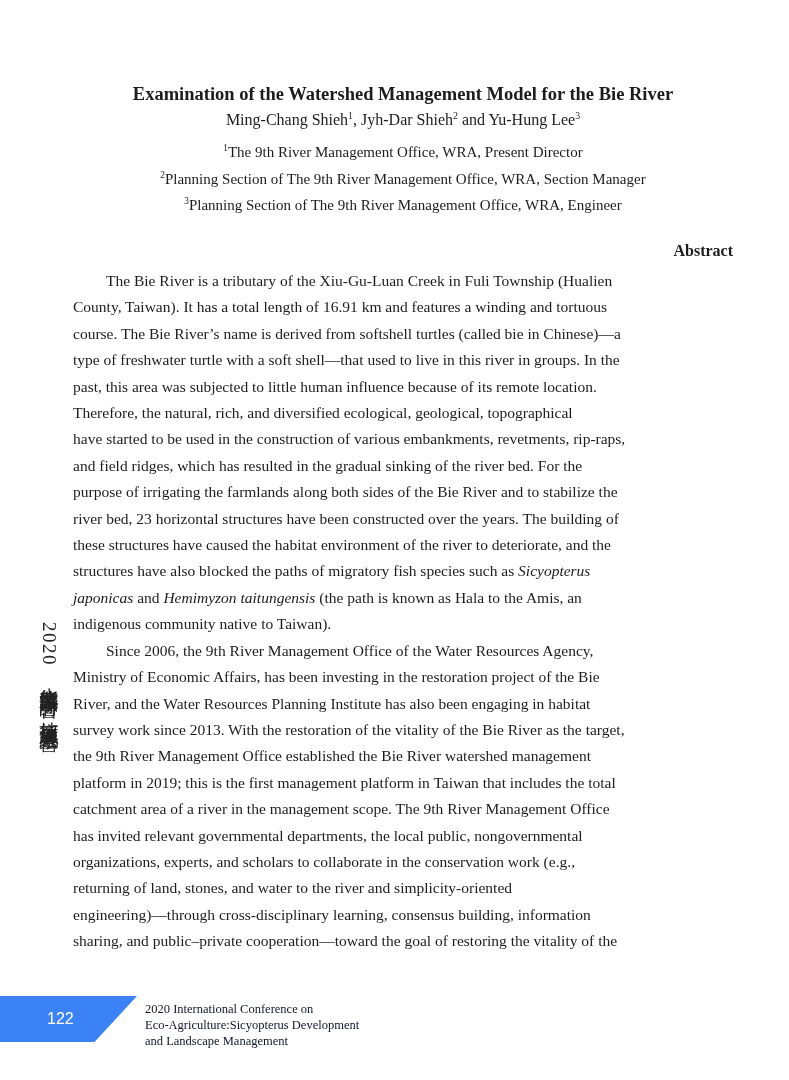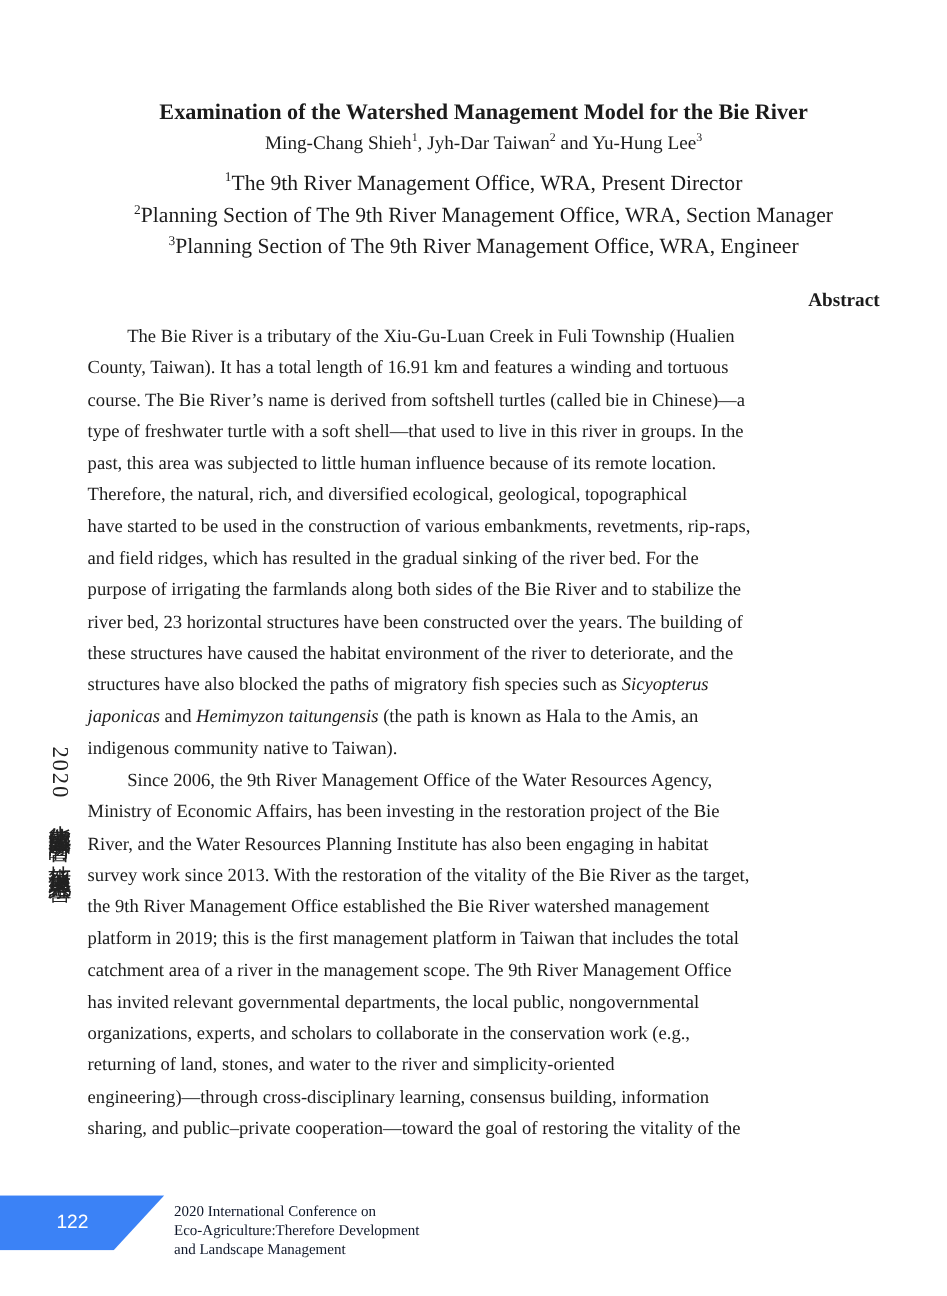--- a/index.html
+++ b/index.html
@@ -5,21 +5,21 @@
   html,body{margin:0;padding:0;background:#ffffff;}
   .page{
     position:relative;width:789px;height:1080px;background:#ffffff;
     font-family:"Liberation Serif",serif;color:#1c1c1c;overflow:hidden;
     -webkit-font-smoothing:antialiased;
   }
   .content{position:absolute;left:73px;top:0;width:660px;}
   .paper-title{position:absolute;top:84px;left:0;width:100%;text-align:center;
     font-weight:bold;font-size:18.5px;white-space:nowrap;}
   .authors{position:absolute;top:111px;left:0;width:100%;text-align:center;font-size:16px;white-space:nowrap;}
-  .affs{position:absolute;top:139px;left:0;width:100%;text-align:center;font-size:18px;}
+  .affs{position:absolute;top:139px;left:0;width:100%;text-align:center;font-size:15px;}
   .aff{line-height:26.5px;white-space:nowrap;}
   .abstract-heading{position:absolute;top:242px;left:0;width:100%;text-align:right;
     font-weight:bold;font-size:16px;}
   .body-text{position:absolute;top:268px;left:0;width:660px;font-size:15.5px;}
   .tline{height:26.42px;line-height:26.42px;white-space:nowrap;}
   .tline.indent{padding-left:33px;}
   .it{font-style:italic;}
   .sup{font-size:62%;vertical-align:super;line-height:0;}
   .side-text{
     position:absolute;left:36px;top:622px;height:380px;
@@ -45,21 +45,21 @@
 </head>
 <body>
 
 <div class="page">
 
   <div class="side-text">2020 生態農業國際研討會：技術發展與地景經營</div>
 
   <div class="content">
     <div class="paper-title">Examination of the Watershed Management Model for the Bie River</div>
 
-    <div class="authors"><span>Ming-Chang Shieh</span><span class="sup">1</span><span>, Jyh-Dar Taiwan</span><span class="sup">2</span><span> and Yu-Hung Lee</span><span class="sup">3</span></div>
+    <div class="authors"><span>Ming-Chang Shieh</span><span class="sup">1</span><span>, Jyh-Dar Shieh</span><span class="sup">2</span><span> and Yu-Hung Lee</span><span class="sup">3</span></div>
 
     <div class="affs">
       <div class="aff"><span class="sup">1</span><span>The 9th River Management Office, WRA, Present Director</span></div>
       <div class="aff"><span class="sup">2</span><span>Planning Section of The 9th River Management Office, WRA, Section Manager</span></div>
       <div class="aff"><span class="sup">3</span><span>Planning Section of The 9th River Management Office, WRA, Engineer</span></div>
     </div>
 
     <div class="abstract-heading">Abstract</div>
 
     <div class="body-text">
@@ -91,17 +91,17 @@
         <div class="tline">sharing, and public–private cooperation—toward the goal of restoring the vitality of the</div>
       </div>
   </div>
 
   <div class="wedge">
     <span class="page-num">122</span>
   </div>
 
   <div class="footer-info">
     <div class="footer-line">2020 International Conference on</div>
-    <div class="footer-line">Eco-Agriculture:Therefore Development</div>
+    <div class="footer-line">Eco-Agriculture:Sicyopterus Development</div>
     <div class="footer-line">and Landscape Management</div>
   </div>
 
 </div>
 
 </body></html>

